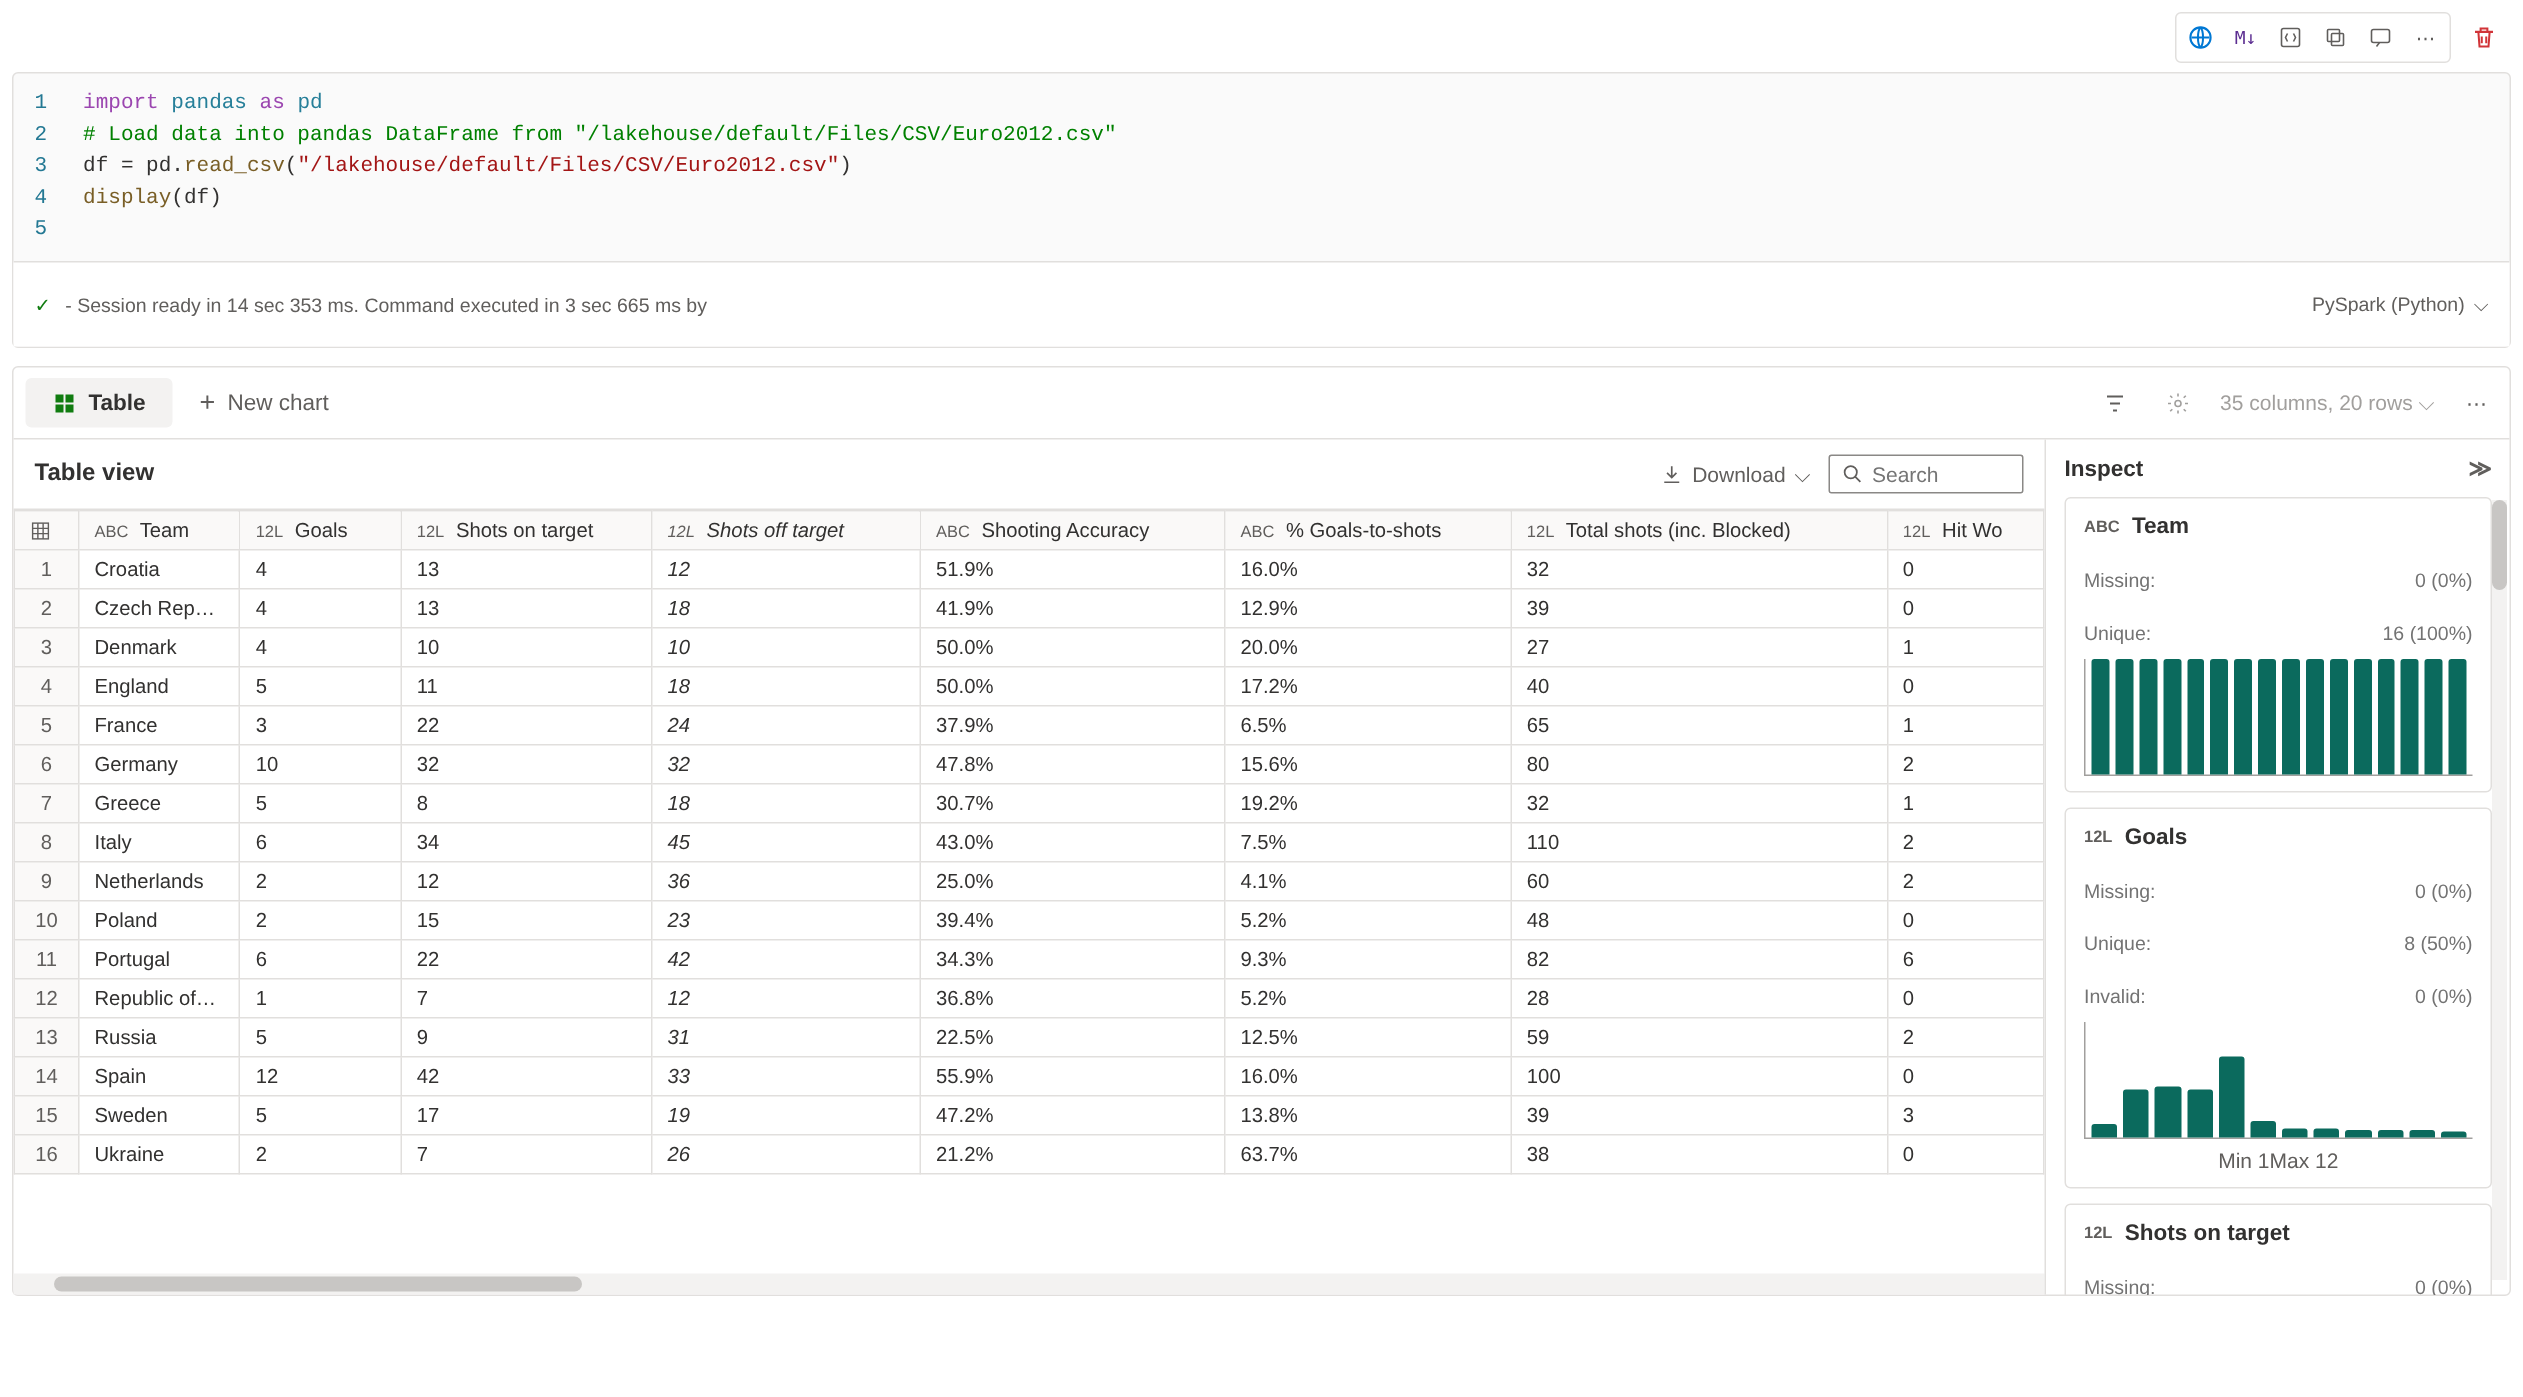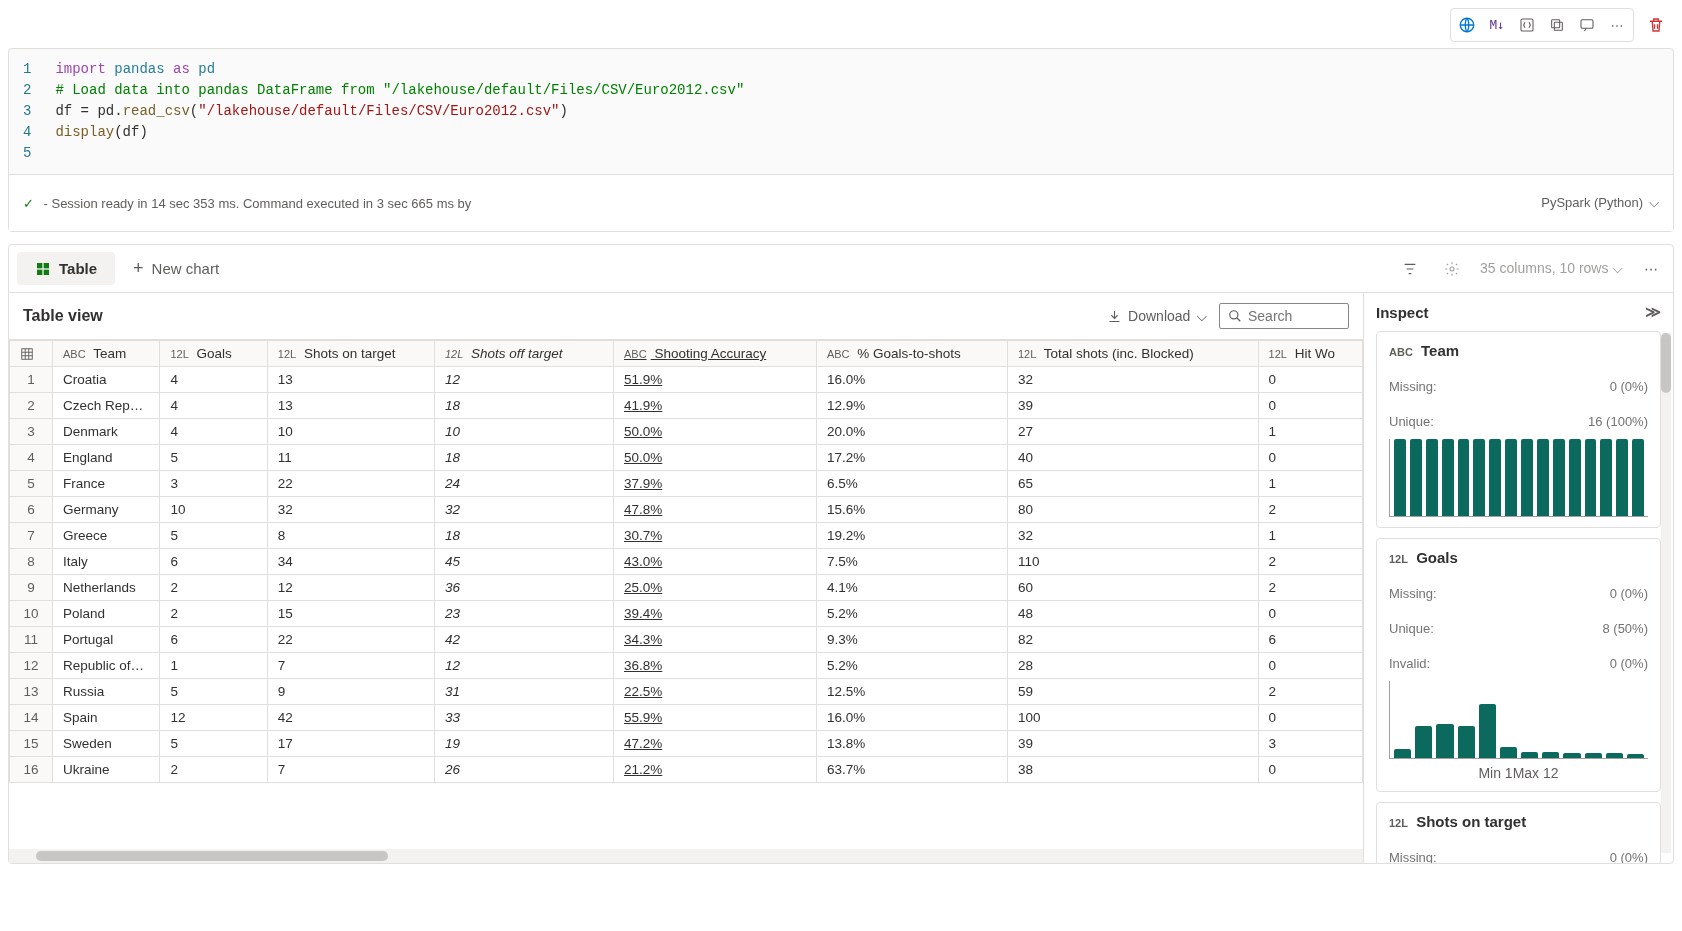--- a/index.html
+++ b/index.html
@@ -55,21 +55,21 @@
   table.grid { border-collapse:collapse; width:auto; min-width:100%; }
   table.grid th, table.grid td { border:1px solid #e1dfdd; padding:5px 10px; text-align:left; font-size:13.5px; white-space:nowrap; }
   table.grid th { font-weight:400; color:#323130; background:#faf9f8; position:sticky; top:0; }
   table.grid th .coltype { color:#605e5c; font-size:11px; margin-right:4px; }
   table.grid .rownum { text-align:center; color:#605e5c; background:#faf9f8; width:36px; }
   table.grid th.rownum { }
   .col-team { width:90px; max-width:90px; overflow:hidden; text-overflow:ellipsis; }
   .col-goals { width:90px; }
   .col-sot { width:140px; }
   .col-soft { width:150px;font-style:italic; }
-  .col-sa { width:170px;text-decoration:underline; }
+  .col-sa { width:170px; }
   .col-gts { width:160px; }
   .col-ts { width:210px; }
   .col-hw { width:70px; }
 
   .hscroll { height:14px; background:#f3f2f1; position:relative; }
   .hscroll .thumb { position:absolute; left:2%; width:26%; top:2px; bottom:2px; background:#c8c6c4; border-radius:6px; }
 
   
   .inspect { width:310px; border-left:1px solid #e1dfdd; overflow-y:auto; padding:10px 12px; position:relative; }
   .inspect-hdr { display:flex; align-items:center; justify-content:space-between; font-weight:600; font-size:15px; margin-bottom:10px; }
@@ -172,21 +172,21 @@
               <path d="M4 5h16M7 12h10M10 19h4"></path>
             </svg>
         </div>
         <div class="iconbtn dim">
           <svg width="16" height="16" viewBox="0 0 24 24" fill="none" stroke="currentColor" stroke-width="1.6">
               <circle cx="12" cy="12" r="3"></circle>
               <path d="M12 2v3M12 19v3M4.2 4.2l2.1 2.1M17.7 17.7l2.1 2.1M2 12h3M19 12h3M4.2 19.8l2.1-2.1M17.7 6.3l2.1-2.1"></path>
             </svg>
         </div>
         <div class="dim">
-          <span>35 columns, 10 rows</span> ⌵
+          <span>35 columns, 20 rows</span> ⌵
         </div>
         <div class="iconbtn">⋯</div>
       </div>
     </div>
 
     <div class="out-body">
       <div class="table-region">
         <div class="table-hdr">
           <h3>Table view</h3>
           <div class="table-hdr-right">

